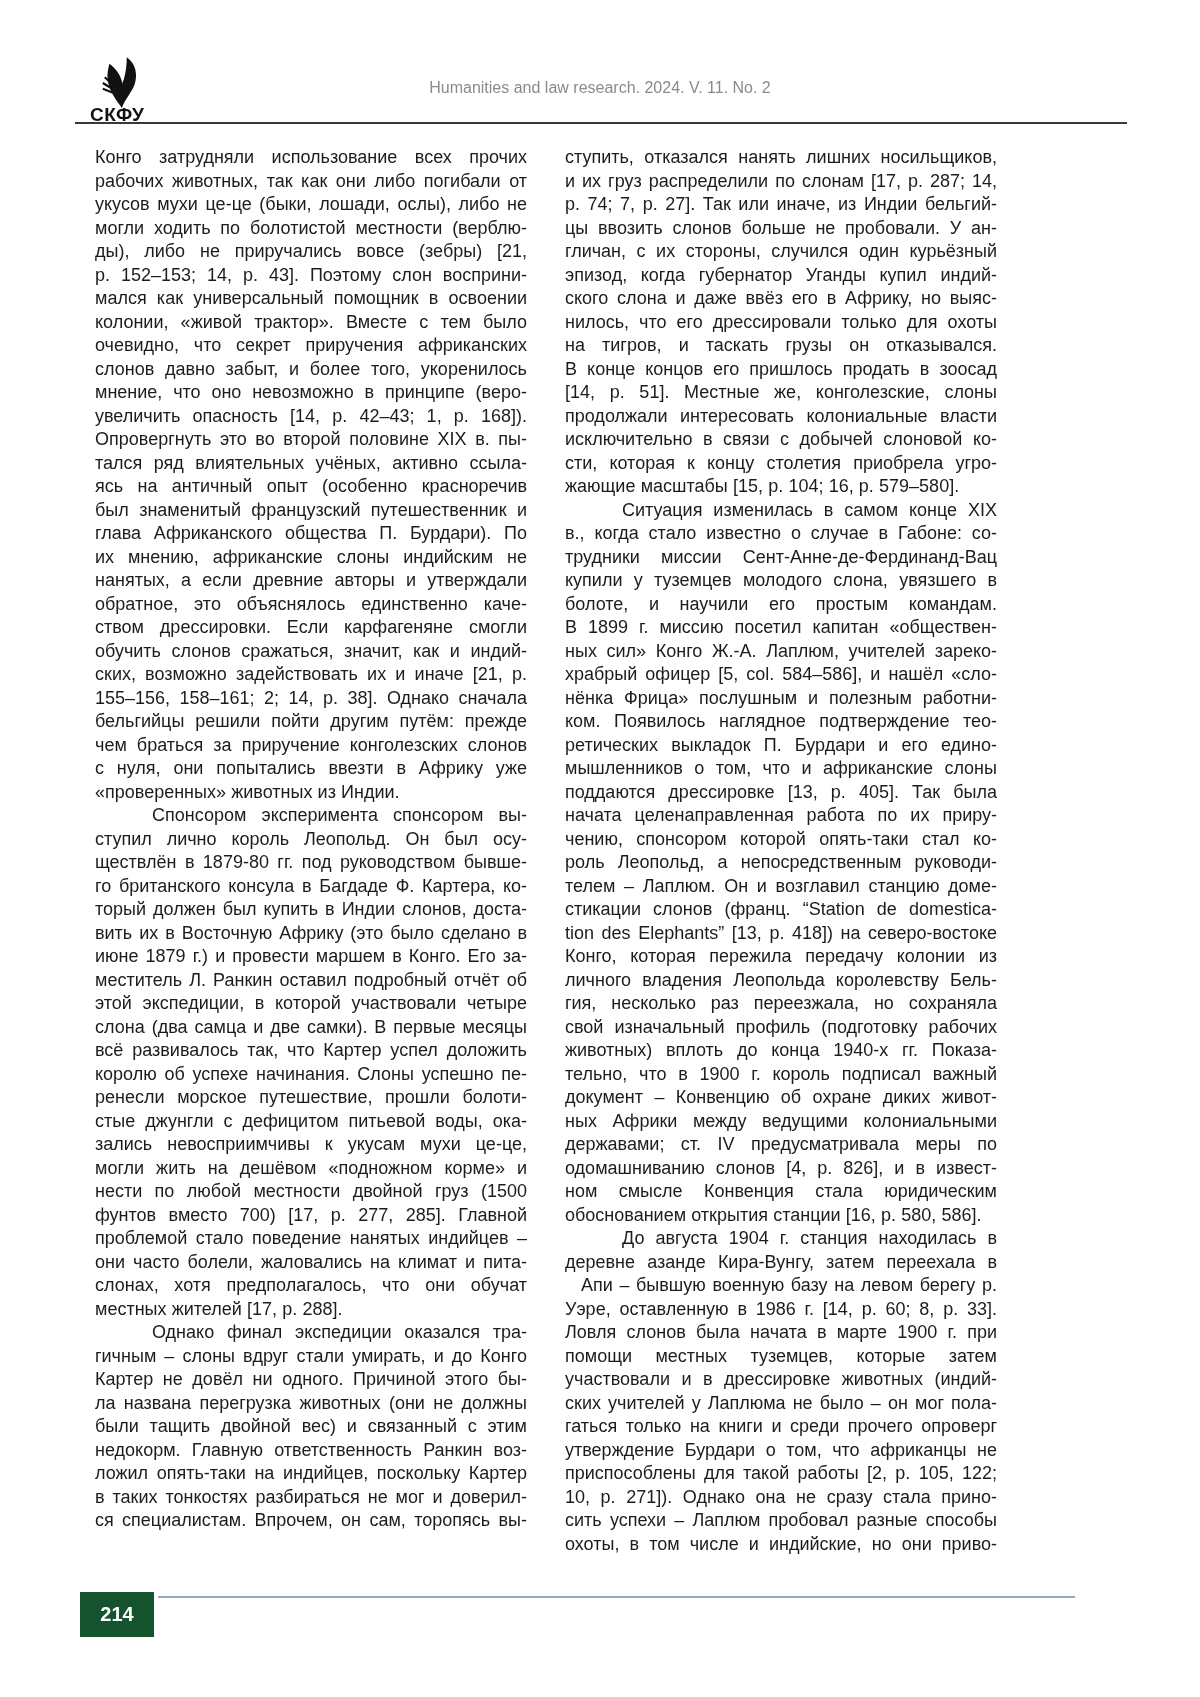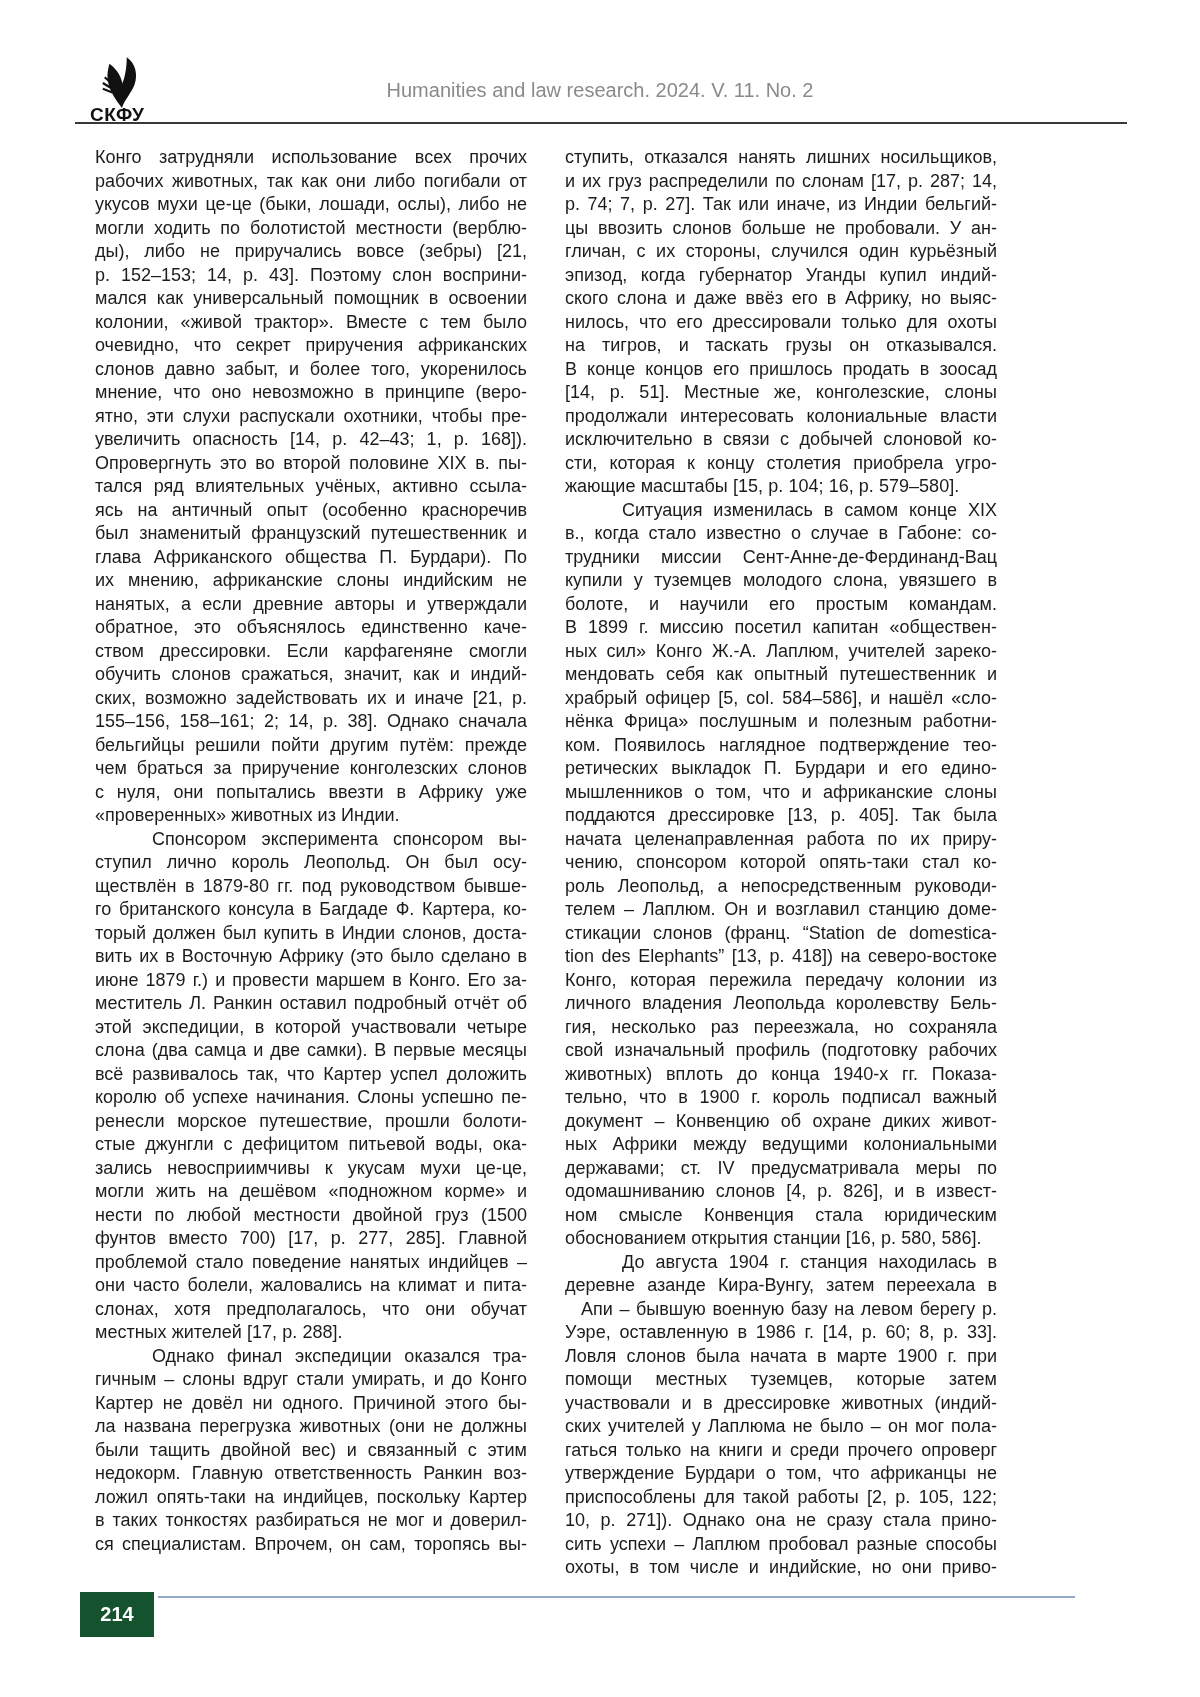--- a/index.html
+++ b/index.html
@@ -6,21 +6,21 @@
   .page {
     position:relative; width:1200px; height:1697px; background:#ffffff;
     font-family:"Liberation Sans", sans-serif; overflow:hidden;
   }
   
   .logo { position:absolute; left:90px; top:56px; width:90px; }
   .logo svg { display:block; margin-left:8px; }
   .logo-text { display:block; margin-top:-6px; font-weight:bold; font-size:19px; letter-spacing:0.5px; color:#111; }
   .journal-title {
     position:absolute; top:79px; left:0; width:100%; text-align:center;
-    color:#8a8a8a; font-size:20px;
+    color:#8a8a8a; font-size:16px;
   }
   .header-rule { position:absolute; top:122px; left:75px; width:1052px; height:2px; background:#383838; }
   
   .columns { position:absolute; top:146px; left:95px; width:902px; display:flex; gap:38px; }
   .col { width:432px; }
   .line {
     font-size:18px; color:#1c1c1c; height:23.5px; line-height:23.5px;
     text-align:justify; text-align-last:justify; overflow:hidden;
     word-spacing:0.2px;
   }
@@ -60,21 +60,20 @@
         <div class="line" style="color: rgb(28, 28, 28);">рабочих животных, так как они либо погибали от</div>
         <div class="line" style="color: rgb(28, 28, 28);">укусов мухи це-це (быки, лошади, ослы), либо не</div>
         <div class="line" style="color: rgb(28, 28, 28);">могли ходить по болотистой местности (верблю-</div>
         <div class="line" style="color: rgb(28, 28, 28);">ды), либо не приручались вовсе (зебры) [21,</div>
         <div class="line" style="color: rgb(28, 28, 28);">р. 152–153; 14, р. 43]. Поэтому слон восприни-</div>
         <div class="line" style="color: rgb(28, 28, 28);">мался как универсальный помощник в освоении</div>
         <div class="line" style="color: rgb(28, 28, 28);">колонии, «живой трактор». Вместе с тем было</div>
         <div class="line" style="color: rgb(28, 28, 28);">очевидно, что секрет приручения африканских</div>
         <div class="line" style="color: rgb(28, 28, 28);">слонов давно забыт, и более того, укоренилось</div>
         <div class="line" style="color: rgb(28, 28, 28);">мнение, что оно невозможно в принципе (веро-</div>
-        <div class="line" style="color: rgb(28, 28, 28);">ятно, эти слухи распускали охотники, чтобы пре-</div>
         <div class="line" style="color: rgb(28, 28, 28);">увеличить опасность [14, р. 42–43; 1, р. 168]).</div>
         <div class="line" style="color: rgb(28, 28, 28);">Опровергнуть это во второй половине XIX в. пы-</div>
         <div class="line" style="color: rgb(28, 28, 28);">тался ряд влиятельных учёных, активно ссыла-</div>
         <div class="line" style="color: rgb(28, 28, 28);">ясь на античный опыт (особенно красноречив</div>
         <div class="line" style="color: rgb(28, 28, 28);">был знаменитый французский путешественник и</div>
         <div class="line" style="color: rgb(28, 28, 28);">глава Африканского общества П. Бурдари). По</div>
         <div class="line" style="color: rgb(28, 28, 28);">их мнению, африканские слоны индийским не</div>
         <div class="line" style="color: rgb(28, 28, 28);">нанятых, а если древние авторы и утверждали</div>
         <div class="line" style="color: rgb(28, 28, 28);">обратное, это объяснялось единственно каче-</div>
         <div class="line" style="color: rgb(28, 28, 28);">ством дрессировки. Если карфагеняне смогли</div>
@@ -133,21 +132,20 @@
         <div class="line" style="color: rgb(28, 28, 28);">исключительно в связи с добычей слоновой ко-</div>
         <div class="line" style="color: rgb(28, 28, 28);">сти, которая к концу столетия приобрела угро-</div>
         <div class="line para-end" style="color: rgb(28, 28, 28);">жающие масштабы [15, р. 104; 16, р. 579–580].</div>
         <div class="line indent" style="color: rgb(28, 28, 28);">Ситуация изменилась в самом конце XIX</div>
         <div class="line" style="color: rgb(28, 28, 28);">в., когда стало известно о случае в Габоне: со-</div>
         <div class="line" style="color: rgb(28, 28, 28);">трудники миссии Сент-Анне-де-Фердинанд-Вац</div>
         <div class="line" style="color: rgb(28, 28, 28);">купили у туземцев молодого слона, увязшего в</div>
         <div class="line" style="color: rgb(28, 28, 28);">болоте, и научили его простым командам.</div>
         <div class="line" style="color: rgb(28, 28, 28);">В 1899 г. миссию посетил капитан «обществен-</div>
         <div class="line" style="color: rgb(28, 28, 28);">ных сил» Конго Ж.-А. Лаплюм, учителей зареко-</div>
-        <div class="line" style="color: rgb(28, 28, 28);">мендовать себя как опытный путешественник и</div>
         <div class="line" style="color: rgb(28, 28, 28);">храбрый офицер [5, col. 584–586], и нашёл «сло-</div>
         <div class="line" style="color: rgb(28, 28, 28);">нёнка Фрица» послушным и полезным работни-</div>
         <div class="line" style="color: rgb(28, 28, 28);">ком. Появилось наглядное подтверждение тео-</div>
         <div class="line" style="color: rgb(28, 28, 28);">ретических выкладок П. Бурдари и его едино-</div>
         <div class="line" style="color: rgb(28, 28, 28);">мышленников о том, что и африканские слоны</div>
         <div class="line" style="color: rgb(28, 28, 28);">поддаются дрессировке [13, р. 405]. Так была</div>
         <div class="line" style="color: rgb(28, 28, 28);">начата целенаправленная работа по их приру-</div>
         <div class="line" style="color: rgb(28, 28, 28);">чению, спонсором которой опять-таки стал ко-</div>
         <div class="line" style="color: rgb(28, 28, 28);">роль Леопольд, а непосредственным руководи-</div>
         <div class="line" style="color: rgb(28, 28, 28);">телем – Лаплюм. Он и возглавил станцию доме-</div>

